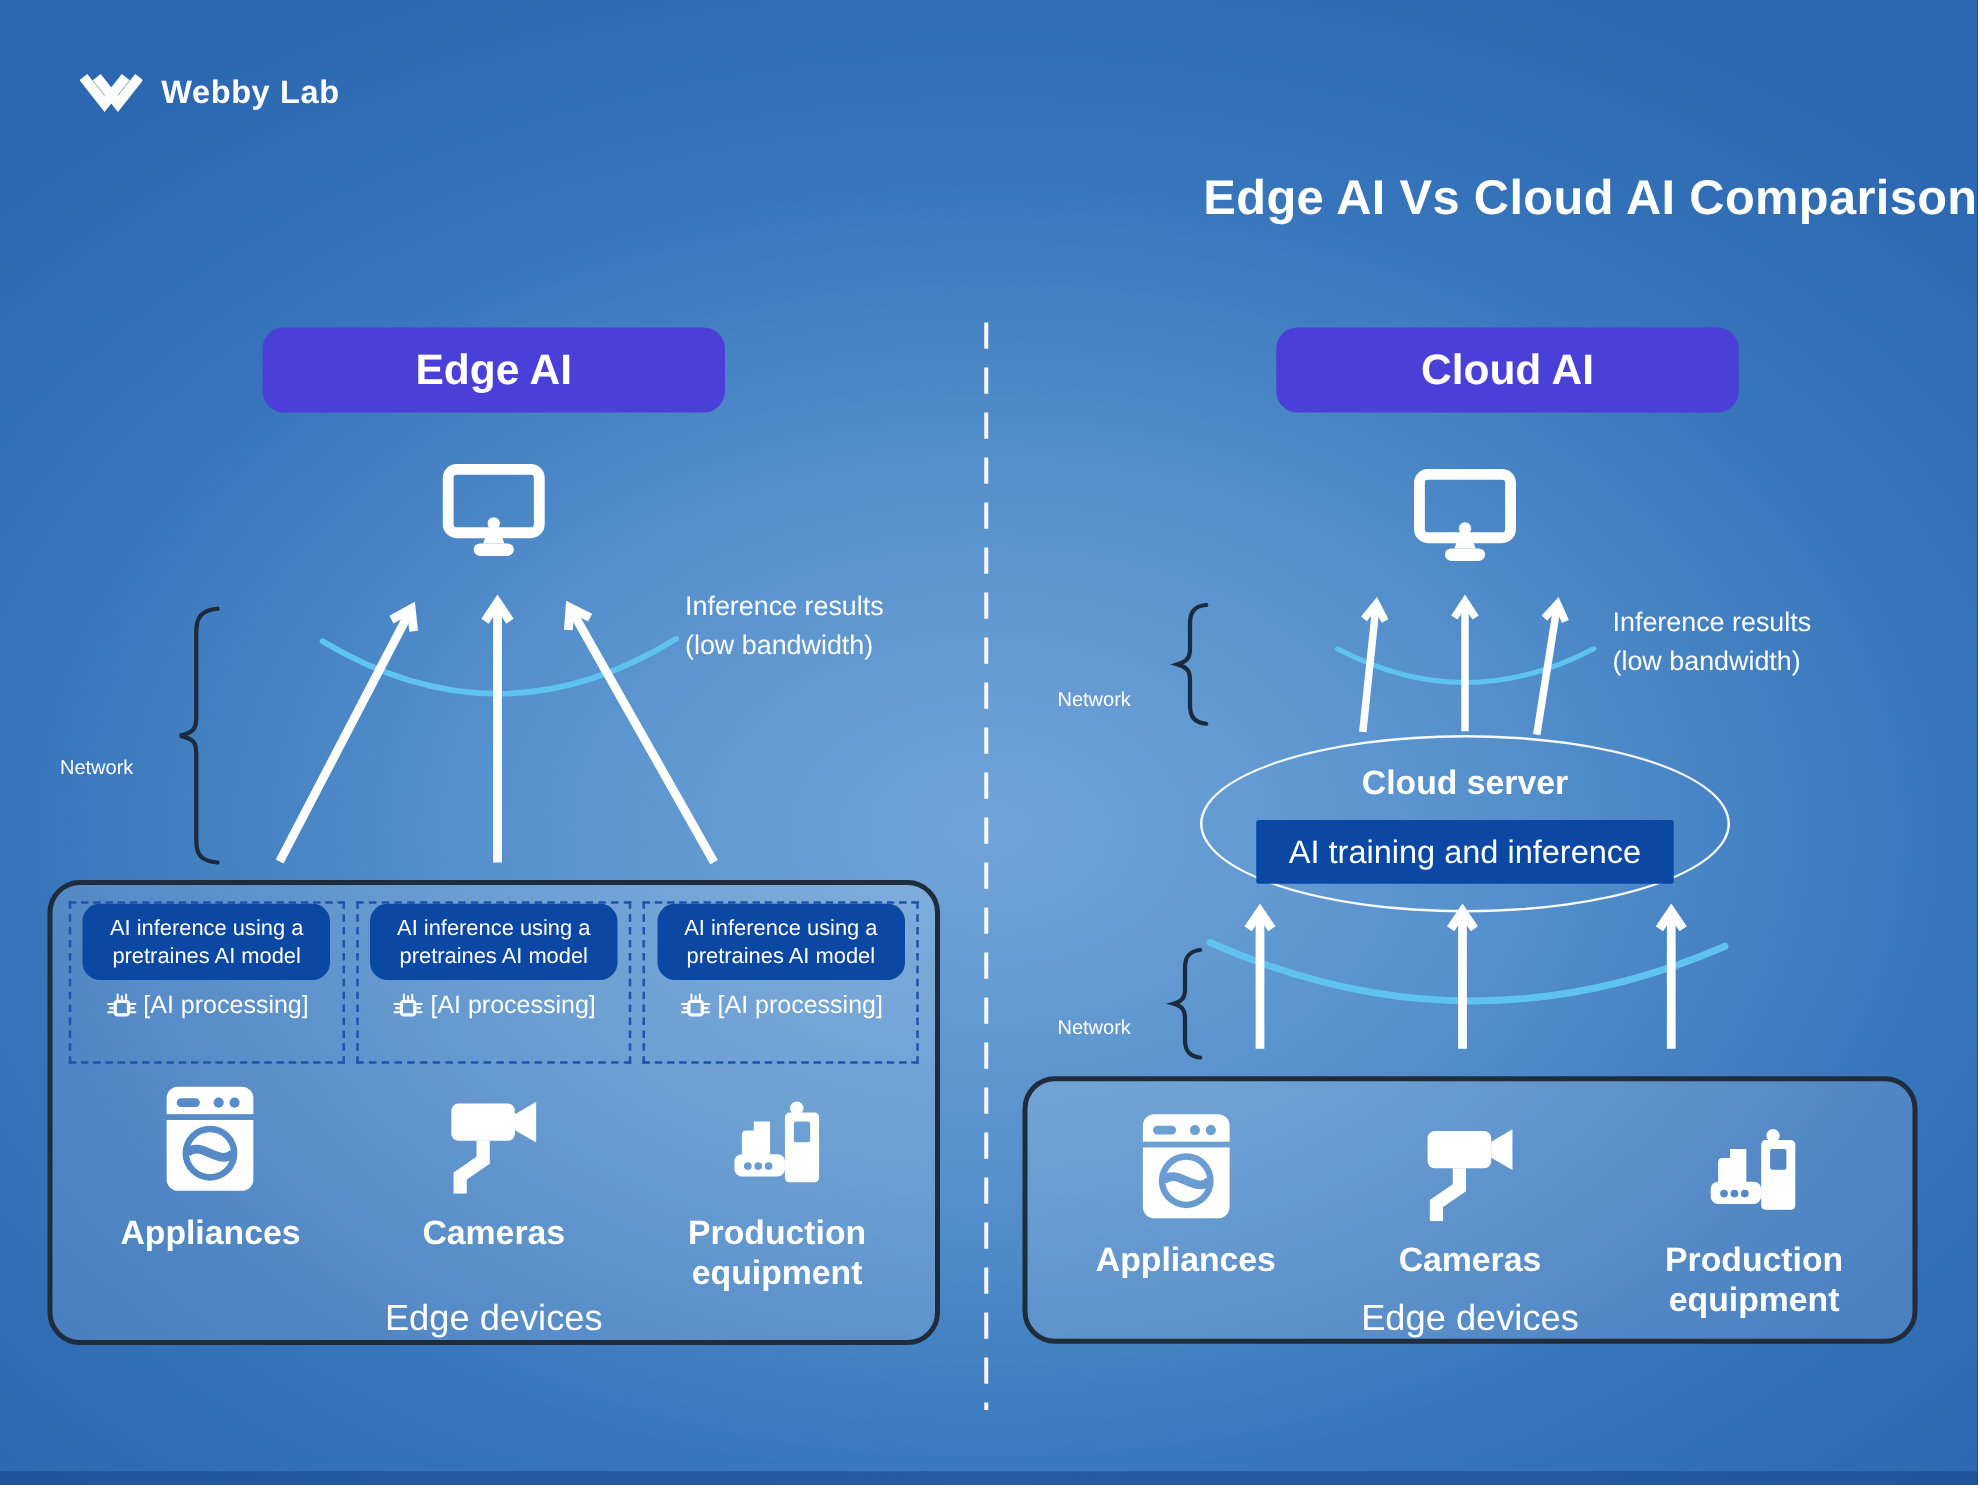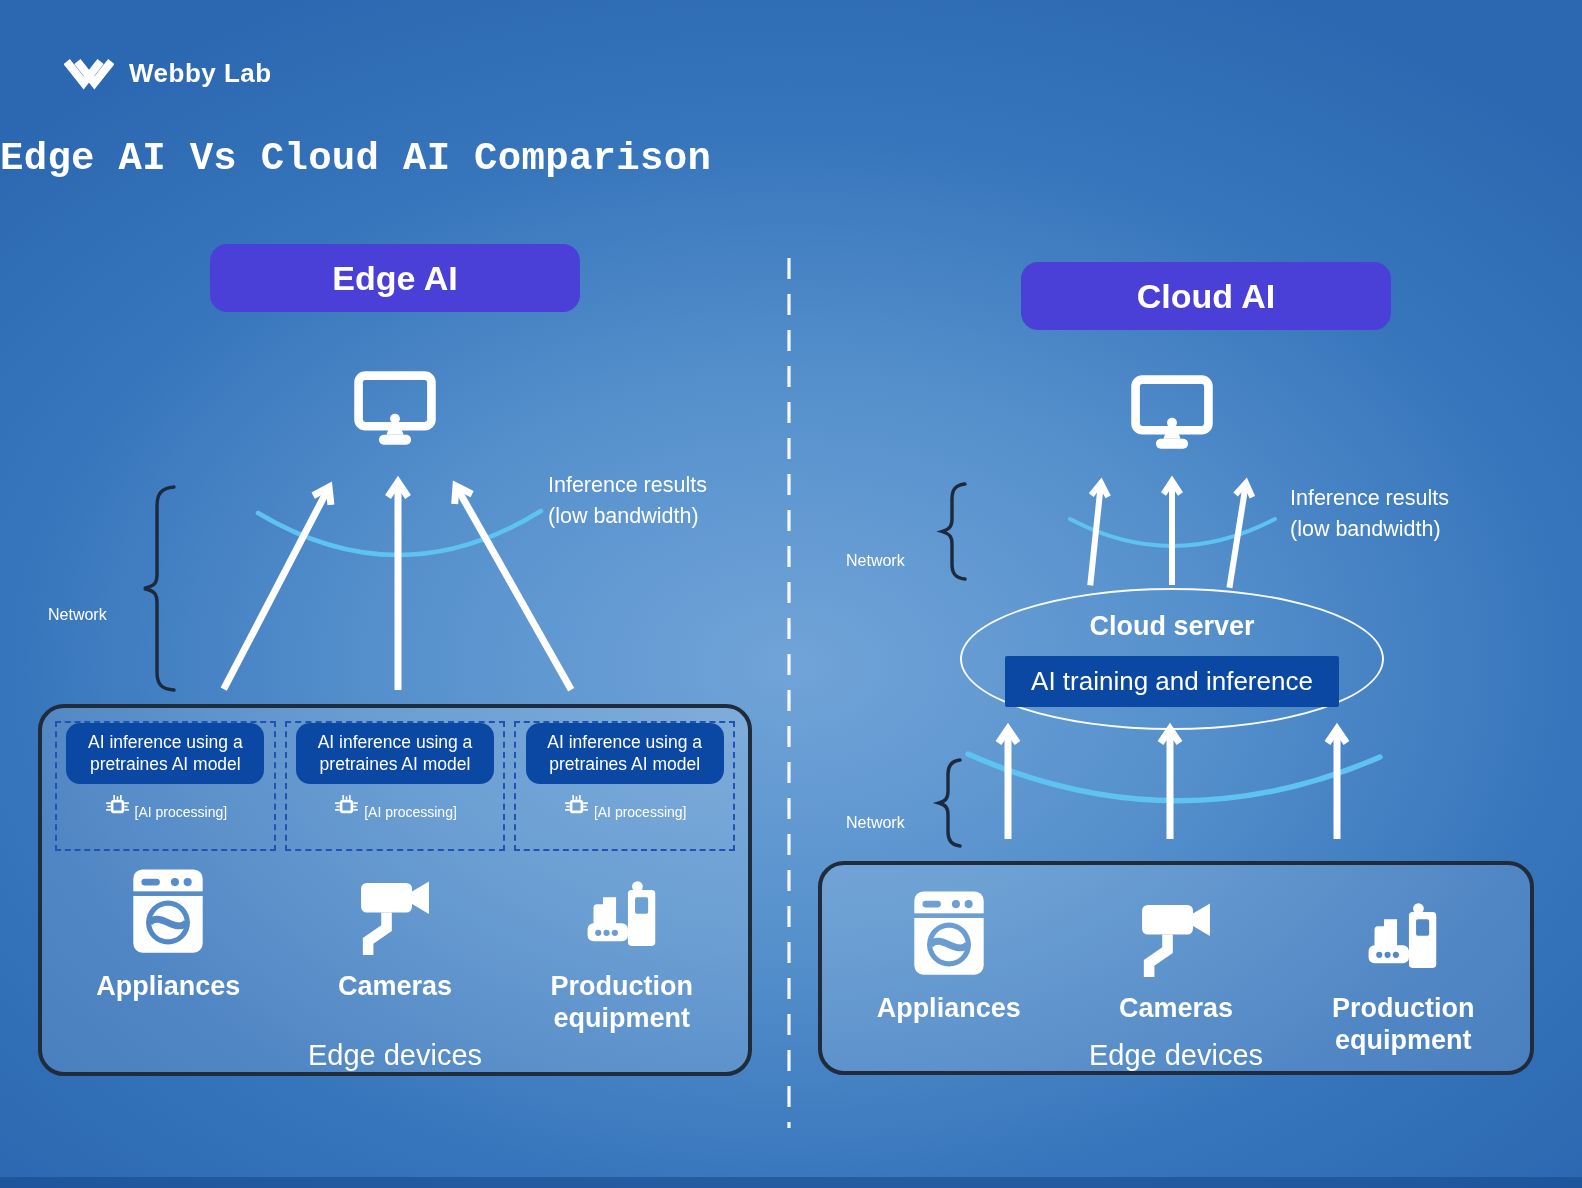--- a/index.html
+++ b/index.html
@@ -11,25 +11,25 @@
   }
   .bottom-strip{position:absolute;left:0;bottom:0;width:100%;height:11px;background:rgba(16,62,128,.45);}
   .abs{position:absolute;}
   .overlay-svg{position:absolute;left:0;top:0;width:1582px;height:1188px;pointer-events:none;z-index:1;}
   .content{position:absolute;left:0;top:0;width:100%;height:100%;z-index:2;}
 
   
   .brand{left:64px;top:58px;display:flex;gap:15px;}
   .brand-name{font-size:26px;font-weight:600;letter-spacing:.5px;}
 
-  .page-title{left:0;top:137px;width:100%;text-align:left;font-size:39px;font-weight:700;letter-spacing:.3px;font-family:Liberation Mono, monospace;}
+  .page-title{left:0;top:137px;width:100%;text-align:right;font-size:39px;font-weight:700;letter-spacing:.3px;}
 
   .badge{width:370px;height:68px;background:#4a40d8;border-radius:17px;display:flex;align-items:center;justify-content:center;
          font-size:34px;font-weight:700;}
-  .badge.edge{left:210px;top:244px;}
+  .badge.edge{left:210px;top:262px;}
   .badge.cloud{left:985px;top:262px;margin-left:36px;}
 
   .monitor{width:84px;}
   .monitor.left{left:353px;top:370px;}
   .monitor.right{left:1130px;top:374px;}
 
   .net-label{font-size:16px;font-weight:400;margin-top:36px;}
   .net-left{left:48px;top:570px;}
   .net-right-top{left:846px;top:516px;}
   .net-right-bottom{left:846px;top:778px;}
@@ -46,21 +46,21 @@
 
   .device-box{border:4px solid #202b3b;border-radius:26px;background:rgba(255,255,255,.13);box-sizing:border-box;}
   .box-left{left:38px;top:704px;width:714px;height:372px;padding:13px 13px 0;}
   .box-right{left:818px;top:861px;width:716px;height:214px;padding:20px 13px 0;}
 
   .dashed-row{display:flex;gap:9px;}
   .dashed-cell{flex:1;border:2.5px dashed #2152b2;height:130px;box-sizing:border-box;
                display:flex;flex-direction:column;align-items:center;}
   .model-pill{background:#0a48a4;border-radius:14px;padding:8px 10px;width:178px;
               font-size:17.5px;line-height:1.28;font-weight:500;text-align:center;}
-  .proc-row{margin-top:9px;display:flex;align-items:flex-end;gap:4px;font-size:14px;font-weight:500;}
+  .proc-row{margin-top:9px;display:flex;align-items:flex-start;gap:4px;font-size:20px;font-weight:500;}
 
   .devices-row{display:flex;}
   .device{flex:1;display:flex;flex-direction:column;align-items:center;}
   .box-left .devices-row{margin-top:12px;}
   .icon-wrap{height:92px;display:flex;align-items:flex-end;justify-content:center;}
   .device-label{margin-top:15px;font-size:27px;font-weight:700;text-align:center;line-height:1.2;max-width:210px;}
 
   .footer-label{top:1039px;text-align:center;font-size:29px;font-weight:400;}
   .footer-left{left:38px;width:714px;}
   .footer-right{left:818px;width:716px;}

